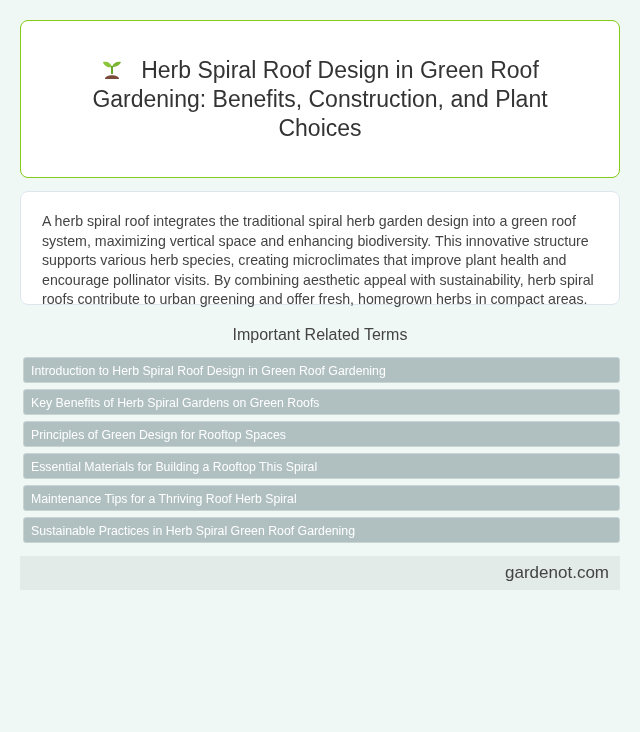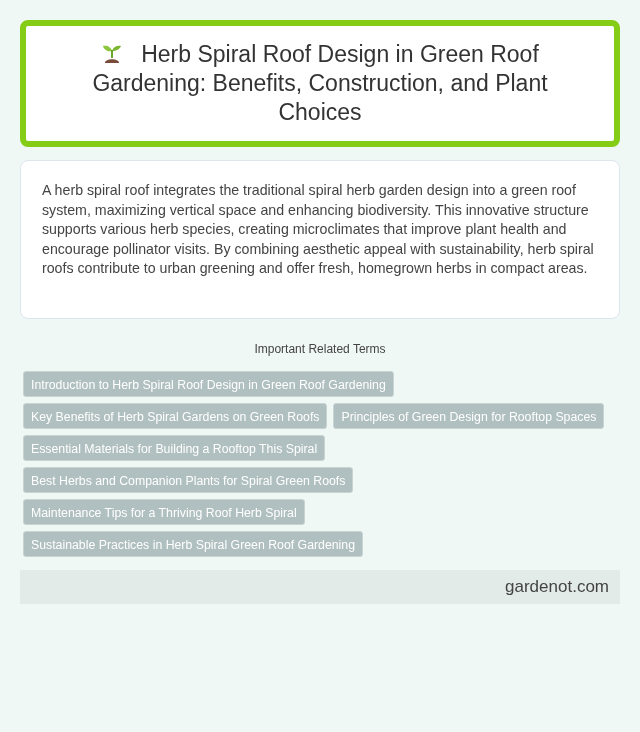--- a/index.html
+++ b/index.html
@@ -9,23 +9,23 @@
       background: #f0f8f6;
       font-family: "Liberation Sans", "DejaVu Sans", sans-serif;
       color: #333;
       overflow: hidden;
     }
     .page {
       padding: 20px 20px 0 20px;
     }
     .title-card {
       background: #ffffff;
-      border: 6px solid #84cc16;
+      border: 1px solid #84cc16;
       border-radius: 8px;
-      height: 127px;
+      height: 158px;
       display: flex;
       align-items: center;
       justify-content: center;
       padding: 0 40px;
       text-align: center;
     }
     .title-card h1 {
       font-weight: normal;
       font-size: 23px;
       line-height: 29px;
@@ -37,41 +37,42 @@
       height: 22px;
       margin-right: 18px;
       vertical-align: -2px;
     }
     .summary-card {
       margin-top: 13px;
       background: #ffffff;
       border: 1px solid #dde6ee;
       border-radius: 8px;
       padding: 20px 20px 22px 21px;
-      height: 159px;
+      height: 114px;
     }
     .summary-card p {
       font-size: 14.2px;
       line-height: 19.5px;
       color: #444;
     }
     .terms-heading {
       text-align: center;
-      font-size: 12px;
+      font-size: 16px;
       color: #444;
       margin-top: 20px;
       line-height: 20px;
       height: 20px;
     }
     .tags {
       margin-top: 12px;
       display: flex;
       flex-wrap: wrap;
       gap: 6px 6px;
       padding-left: 3px;
+      flex-direction: column;
     }
     .tag {
       background: #b0bfc0;
       color: #ffffff;
       font-size: 12.3px;
       height: 26px;
       line-height: 26px;
       padding: 0 7px;
       border-radius: 3px;
       white-space: nowrap;
@@ -108,21 +109,20 @@
     <p>A herb spiral roof integrates the traditional spiral herb garden design into a green roof system, maximizing vertical space and enhancing biodiversity. This innovative structure supports various herb species, creating microclimates that improve plant health and encourage pollinator visits. By combining aesthetic appeal with sustainability, herb spiral roofs contribute to urban greening and offer fresh, homegrown herbs in compact areas.</p>
   </div>
 
   <div class="terms-heading">Important Related Terms</div>
 
   <div class="tags">
     <a class="tag">Introduction to Herb Spiral Roof Design in Green Roof Gardening</a>
     <a class="tag">Key Benefits of Herb Spiral Gardens on Green Roofs</a>
     <a class="tag">Principles of Green Design for Rooftop Spaces</a>
     <a class="tag">Essential Materials for Building a Rooftop This Spiral</a>
-    <a class="tag">Best Herbs and Companion Plants for Spiral Green Roofs</a>
     <a class="tag">Maintenance Tips for a Thriving Roof Herb Spiral</a>
     <a class="tag">Sustainable Practices in Herb Spiral Green Roof Gardening</a>
   </div>
 
   <div class="footer">
     <span>gardenot.com</span>
   </div>
 </div>
 
 </body></html>

